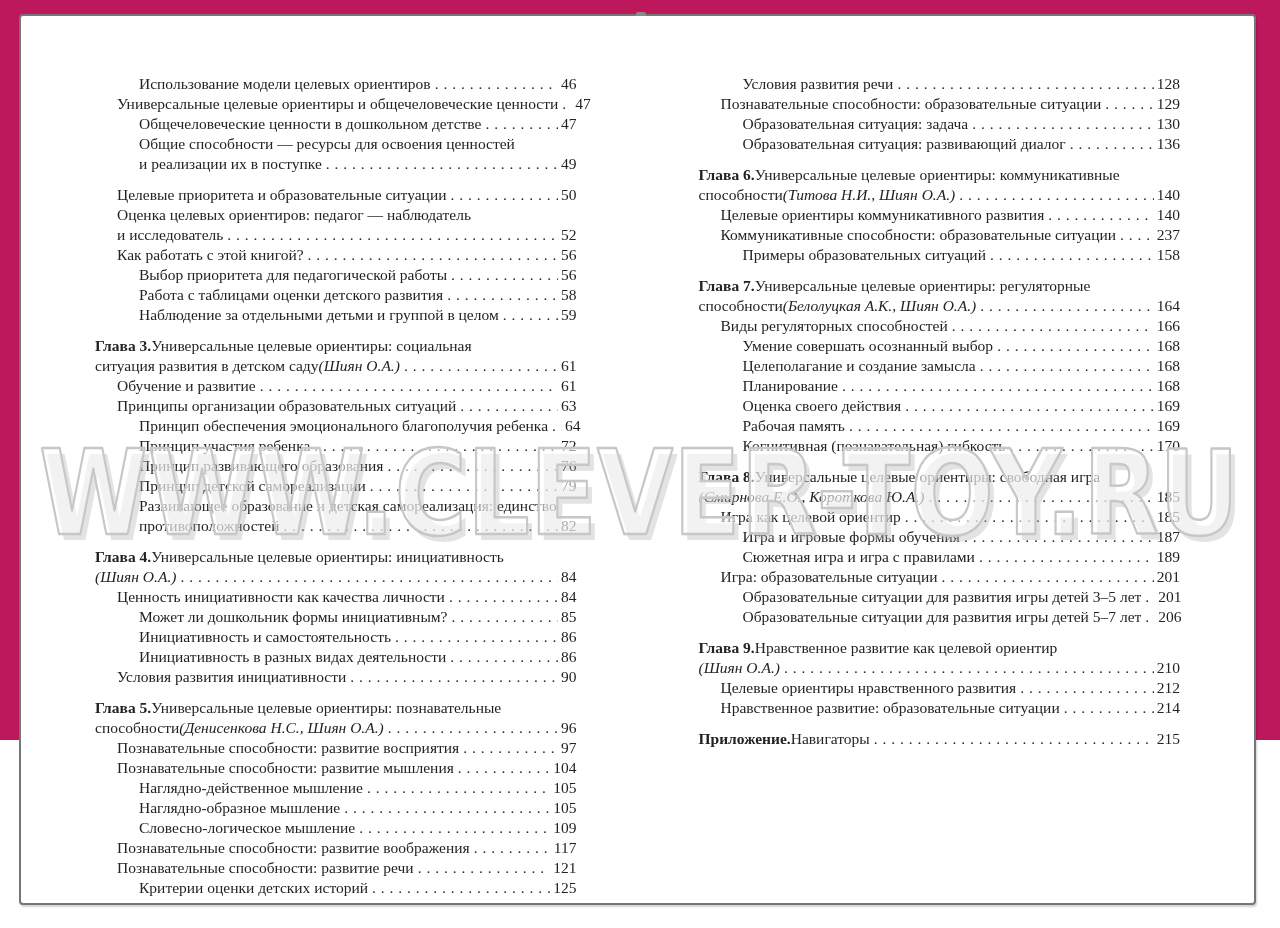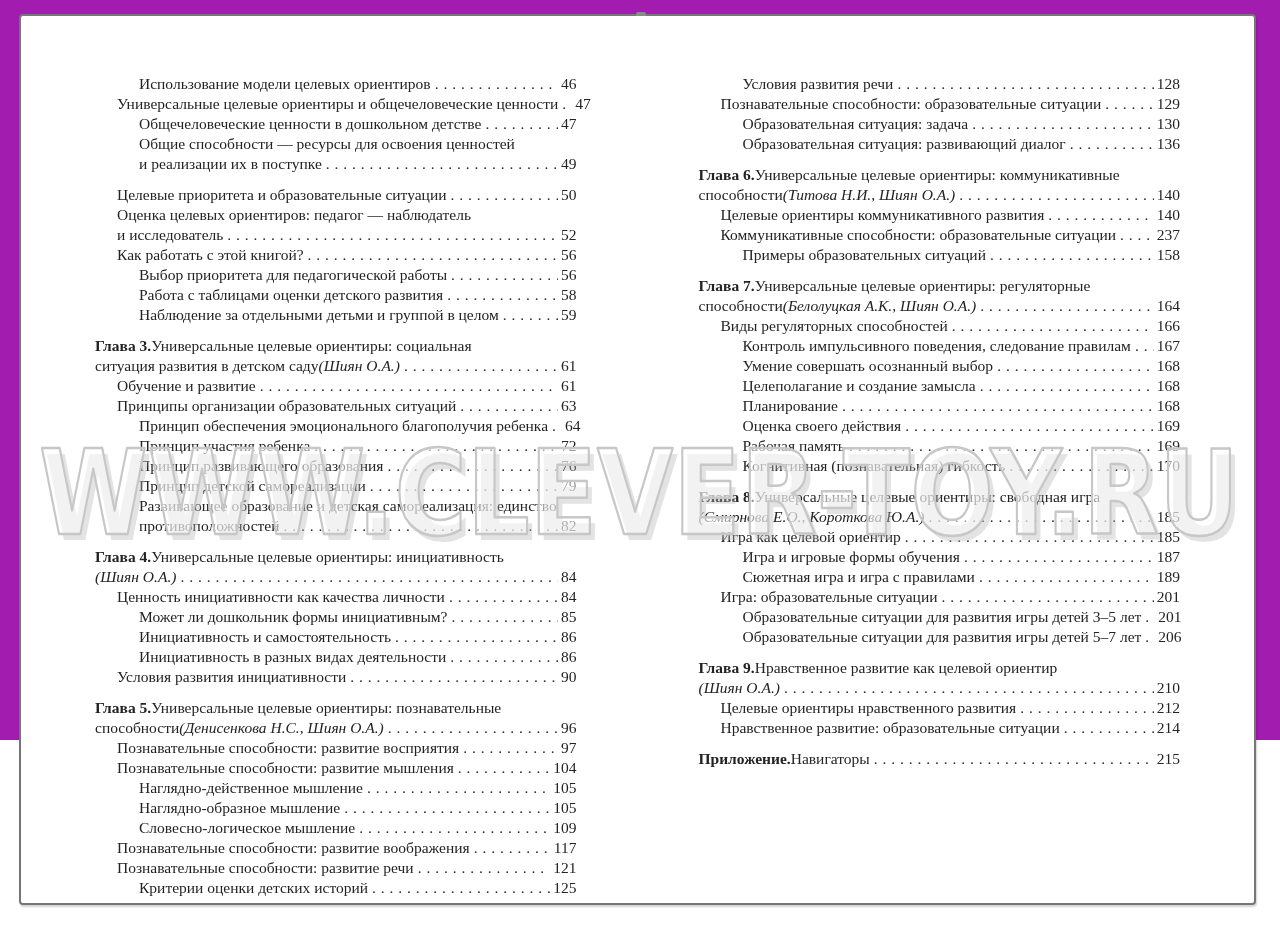--- a/index.html
+++ b/index.html
@@ -8,21 +8,21 @@
     width: 1280px;
     height: 928px;
     background: #ffffff;
     overflow: hidden;
     font-family: "Liberation Serif", "DejaVu Serif", serif;
   }
   .canvas {
     position: relative;
     width: 1280px;
     height: 740px;
-    background: #a21caf;
+    background: #be185d;
   }
   .page {
     position: absolute;
     left: 19px;
     top: 14px;
     width: 1237px;
     height: 891px;
     box-sizing: border-box;
     background: #ffffff;
     border: 2px solid #767676;
@@ -437,27 +437,20 @@
           </div>
           <div class="entry indent-1">
             <div class="row">
               <span>Виды регуляторных способностей</span>
               <span class="dots"></span>
               <span class="pg">166</span>
             </div>
           </div>
           <div class="entry indent-2">
             <div class="row">
-              <span>Контроль импульсивного поведения, следование правилам</span>
-              <span class="dots"></span>
-              <span class="pg">167</span>
-            </div>
-          </div>
-          <div class="entry indent-2">
-            <div class="row">
               <span>Умение совершать осознанный выбор</span>
               <span class="dots"></span>
               <span class="pg">168</span>
             </div>
           </div>
           <div class="entry indent-2">
             <div class="row">
               <span>Целеполагание и создание замысла</span>
               <span class="dots"></span>
               <span class="pg">168</span>

